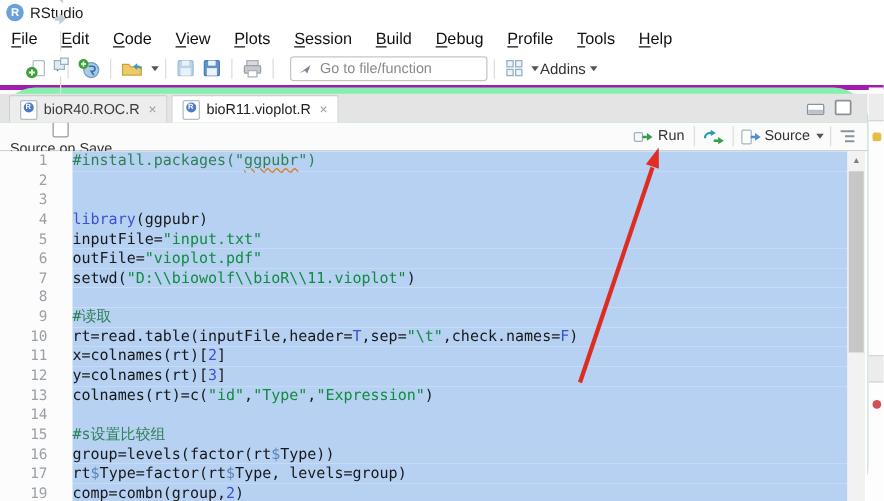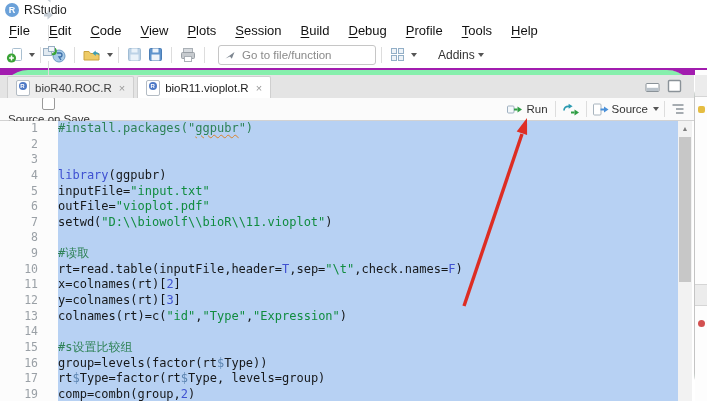--- a/index.html
+++ b/index.html
@@ -11,32 +11,32 @@
   .r-logo{width:14px;height:14px;border-radius:50%;background:#6ba1d9;color:#fff;
           font-size:9px;font-weight:bold;display:flex;align-items:center;justify-content:center;}
   .app-name{font-size:12px;color:#1c1c1c;}
 
   
   .menubar{height:21px;display:flex;align-items:center;padding-left:9px;font-size:13px;color:#111;}
   .menu-item{margin-right:19px;cursor:default;}
   .menu-item u{text-decoration:underline;text-underline-offset:2px;}
 
   
-  .toolbar{height:27px;border-bottom:7px solid #a21caf;display:flex;align-items:center;padding-left:4px;}
+  .toolbar{height:27px;border-bottom:4px solid #a21caf;display:flex;align-items:center;padding-left:18px;}
   .tbtn{display:flex;align-items:center;height:22px;padding:0 2px;}
   .ticon svg{display:block;}
   .caret{width:0;height:0;border-left:3.5px solid transparent;border-right:3.5px solid transparent;
          border-top:4px solid #555;margin-left:3px;}
   .sep{width:1px;height:16px;background:#ddd;margin:0 5px;}
   .goto{width:146px;height:18px;border:1px solid #c6c6c6;border-radius:3px;display:flex;
         align-items:center;gap:4px;padding:0 5px;margin-left:8px;background:#fff;}
   .goto input{border:none;outline:none;font-size:11.5px;width:100%;color:#555;background:transparent;
               font-family:"Liberation Sans",sans-serif;}
   .goto input::placeholder{color:#8a8a8a;opacity:1;}
-  .addins-label{font-size:12px;color:#333;margin-left:21px;text-align:right;}
+  .addins-label{font-size:12px;color:#333;margin-left:1px;text-align:right;}
 
   
   .workspace{position:absolute;top:70px;left:0;right:0;bottom:0;display:flex;}
   .editor-pane{width:694px;border-right:1px solid #c4c4c4;display:flex;flex-direction:column;background:#86efac;border-radius:28px;}
   .pad{height:5px;}
 
   
   .tabbar{height:23px;background:#e4e4e4;display:flex;align-items:flex-end;padding-left:7px;position:relative;}
   .tab{height:21px;display:flex;align-items:center;gap:5px;padding:0 8px;background:#ededed;
        border:1px solid #cfcfcf;border-bottom:none;font-size:11.5px;color:#3c3c3c;margin-right:3px;

